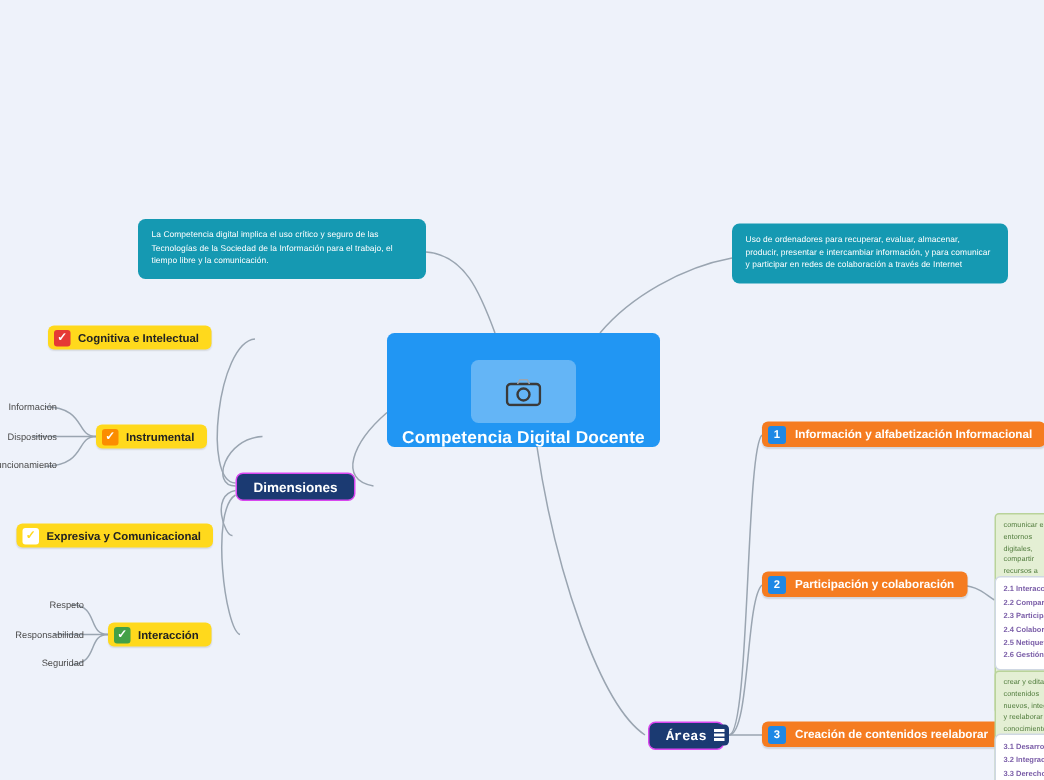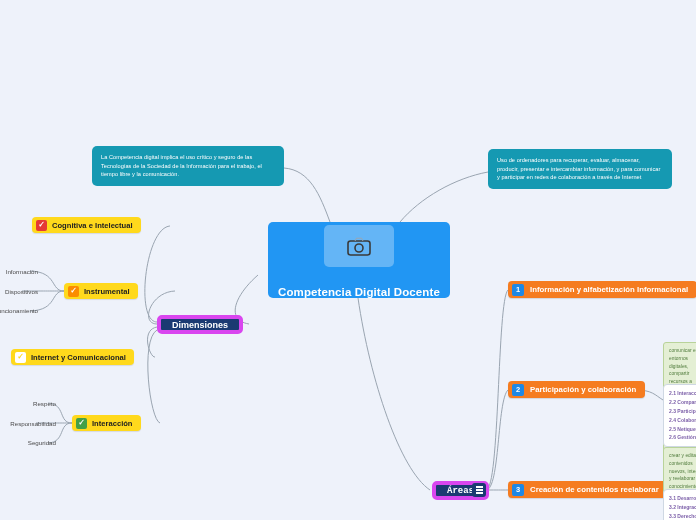--- a/index.html
+++ b/index.html
@@ -31,28 +31,28 @@
   .node {
     position: absolute;
     box-sizing: border-box;
     display: flex;
     align-items: center;
     white-space: nowrap;
   }
 
   
   .root {
-    left: 268px;
+    left: 258px;
     top: 222px;
     width: 182px;
     height: 76px;
     background: #2196f3;
     border-radius: 5px;
     flex-direction: column;
-    justify-content: space-between;
+    justify-content: flex-end;
     padding-top: 3px;
   }
   .root-img {
     width: 70px;
     height: 42px;
     background: #64b5f6;
     border-radius: 5px;
     display: flex;
     align-items: center;
     justify-content: center;
@@ -76,21 +76,21 @@
     white-space: normal;
     display: block;
     letter-spacing: .05px;
   }
   .note-left  { left: 92px;  top: 146px; width: 192px; }
   .note-right { left: 488px; top: 149px; width: 184px; }
 
   
   .navy {
     background: #1b3a72;
-    border: 4px solid #d946ef;
+    border: 1px solid #d946ef;
     border-radius: 5px;
     color: #ffffff;
     font-size: 9px;
     font-weight: bold;
     padding: 0 11px;
     height: 19px;
     justify-content: flex-end;
   }
   .n-dimensiones { left: 157px; top: 315px; }
   .n-areas       { left: 432px; top: 481px; font-family: Liberation Mono, monospace; }
@@ -290,21 +290,21 @@
   </div>
   <div class="node leaf" style="left:-14px; top:285px; width:58px;">
     <span>Dispositivos</span>
   </div>
   <div class="node leaf" style="left:-18px; top:304px; width:62px;">
     <span>Funcionamiento</span>
   </div>
 
   <div class="node yellow n-expresiva">
     <span class="chk chk-white">✓</span>
-    <span>Internet y Comunicacional</span>
+    <span>Expresiva y Comunicacional</span>
   </div>
 
   <div class="node yellow n-axiologica">
     <span class="chk chk-green">✓</span>
     <span>Interacción</span>
   </div>
 
   <div class="node leaf" style="left:4px; top:397px; width:58px;">
     <span>Respeto</span>
   </div>

